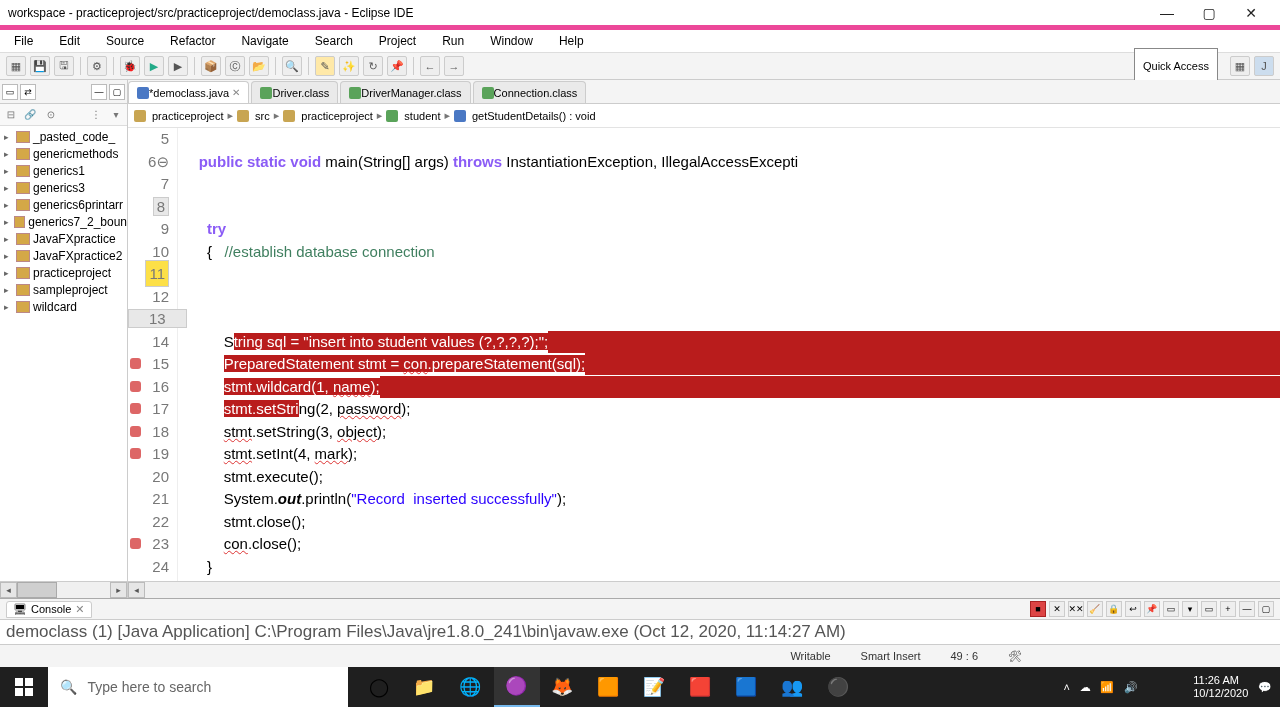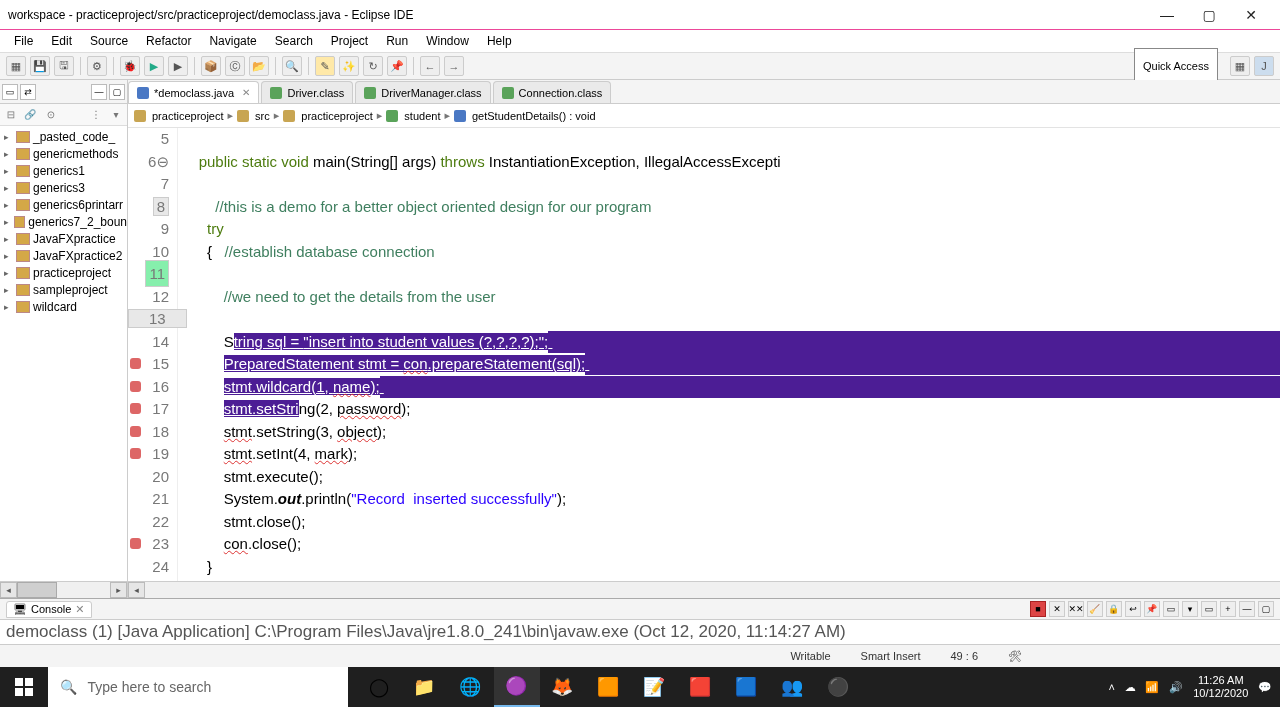--- a/index.html
+++ b/index.html
@@ -1,20 +1,20 @@
 <!DOCTYPE html>
 <html><head>
 <meta charset="utf-8">
 <style>
 * { margin:0; padding:0; box-sizing:border-box; font-family:"Segoe UI",Tahoma,sans-serif; }
 html,body { width:1280px; height:720px; overflow:hidden; background:#fff; }
-.titlebar { height:30px; background:#fff; display:flex; align-items:center; padding:0 8px; font-size:12px; border-bottom:1px solid #ec4899; }
+.titlebar { height:30px; background:#fff; display:flex; align-items:center; padding:0 8px; font-size:12px; border-bottom:5px solid #ec4899; }
 .titlebar .title { flex:1; color:#000; }
 .titlebar .wbtn { width:42px; height:20px; display:flex; align-items:center; justify-content:center; color:#222; font-size:14px; }
-.menubar { height:22px; background:#fff; display:flex; align-items:center; padding:0 6px; font-size:12px; gap:2px; }
+.menubar { height:22px; background:#fff; display:flex; align-items:center; padding:0 6px; font-size:12px; gap:10px; }
 .menubar span { padding:2px 8px; }
 .toolbar { height:28px; background:#f4f4f4; border-top:1px solid #ddd; border-bottom:1px solid #ccc; display:flex; align-items:center; padding:0 6px; gap:4px; }
 .tb-btn { width:20px; height:20px; background:#eee; border:1px solid #ccc; border-radius:2px; display:flex; align-items:center; justify-content:center; font-size:11px; color:#555; }
 .tb-sep { width:1px; height:18px; background:#ccc; margin:0 2px; }
 .qaccess { margin-left:auto; border:1px solid #888; padding:11px 8px; font-size:11px; background:#fff; }
 .persp { display:flex; gap:4px; margin-left:8px; }
 .main { display:flex; height:518px; }
 .leftcol { width:128px; display:flex; flex-direction:column; border-right:1px solid #ccc; }
 .leftbar { height:24px; background:#f4f4f4; border-bottom:1px solid #ccc; display:flex; align-items:center; padding:2px; gap:2px; }
 .leftbar .mini{width:16px;height:16px;border:1px solid #bbb;background:#fff;font-size:9px;display:flex;align-items:center;justify-content:center}
@@ -22,42 +22,42 @@
 .pe-tools .mini{width:18px;height:16px;font-size:10px;color:#777;display:flex;align-items:center;justify-content:center}
 .tree { flex:1; overflow:hidden; font-size:12px; padding:2px 0; }
 .tree-item { display:flex; align-items:center; height:17px; padding-left:4px; white-space:nowrap; }
 .tree-item .tw { width:12px; color:#666; font-size:9px;}
 .tree-item .pic { width:14px; height:12px; background:#d4a847; border:1px solid #b88; margin-right:3px; }
 .tree-hbar{height:17px;background:#f0f0f0;border-top:1px solid #ccc;position:relative;}
 .tree-hbar .thumb{position:absolute;left:0;width:40px;height:100%;background:#cfcfcf;border:1px solid #aaa;}
 .tree-hbar .arr{position:absolute;top:0;width:17px;height:100%;background:#e6e6e6;border:1px solid #bbb;display:flex;align-items:center;justify-content:center;font-size:9px;color:#555}
 .editor { flex:1; display:flex; flex-direction:column; }
 .tabs { height:24px; background:#f4f4f4; display:flex; align-items:flex-end; border-bottom:1px solid #ccc; }
-.tab { height:22px; padding:0 8px; display:flex; align-items:center; gap:5px; font-size:11px; border:1px solid #ccc; border-bottom:none; background:#eaeaea; margin-right:2px; border-radius:4px 4px 0 0;}
+.tab { height:22px; padding:0 8px; display:flex; align-items:center; font-size:11px; border:1px solid #ccc; border-bottom:none; background:#eaeaea; margin-right:2px; border-radius:4px 4px 0 0;}
 .tab.active { background:#fff; font-weight:400; }
 .tab .jic { width:12px;height:12px;background:#4a78c4;border-radius:2px; }
 .tab .cic { width:12px;height:12px;background:#5aa35a;border-radius:2px; }
 .tab .x { font-size:10px; color:#888; margin-left:3px; }
 .crumbs { height:24px; background:#fff; display:flex; align-items:center; padding:0 6px; font-size:11px; gap:4px; border-bottom:1px solid #e3e3e3; }
 .crumbs .sep{ color:#777; }
 .crumbs .ic{ width:12px;height:12px;background:#c8a552;border-radius:2px;margin-right:2px; }
 .crumbs .ic.grn{background:#5aa35a}
 .crumbs .ic.blu{background:#4a78c4}
 .code-wrap { flex:1; display:flex; position:relative; background:#fff; font-family:Consolas,monospace; font-size:15px; }
 .gutter { width:50px; background:#fff; text-align:right; padding-right:8px; color:#787878; border-right:1px solid #eee; }
 .gline { height:22.5px; line-height:22.5px; position:relative;}
 .gline .err{ position:absolute; left:2px; top:5px; width:11px;height:11px; background:#d66; border-radius:3px;}
 .code { flex:1; position:relative; overflow:hidden;}
 .cline { height:22.5px; line-height:22.5px; white-space:pre; padding-left:4px;}
-.kw { color:#4d7c0f; font-weight:normal; }
+.kw { color:#8b5cf6; font-weight:bold; }
 .cm { color:#3f7f5f; }
 .st { color:#2a00ff; }
 .it2 { color:#000000; font-style:italic; font-weight:bold;}
 .wavy { text-decoration:underline wavy #d33; text-decoration-thickness:1px;}
-.sel { background:#4c1d95; color:#fff;text-decoration:underline; }
+.sel { background:#b91c1c; color:#fff; }
 .sel .st, .sel .cm { color:#fff; }
 .codebar{height:17px;background:#f0f0f0;border-top:1px solid #ccc;position:relative}
 .codebar .arr{position:absolute;top:0;width:17px;height:100%;background:#e6e6e6;border:1px solid #bbb;display:flex;align-items:center;justify-content:center;font-size:9px;color:#555}
 .console { height:46px; border-top:1px solid #aaa; display:flex; flex-direction:column; }
 .cons-head { height:22px; background:#f4f4f4; display:flex; align-items:center; padding:0 6px; font-size:11px; border-bottom:1px solid #ccc;}
 .cons-head .ctab{display:flex;align-items:center;gap:4px;padding:1px 6px;background:#fff;border:1px solid #ccc;border-radius:3px 3px 0 0}
 .cons-head .tbs { margin-left:auto; display:flex; gap:3px; }
 .cons-head .tbs .b{width:16px;height:16px;border:1px solid #ccc;background:#eee;font-size:9px;display:flex;align-items:center;justify-content:center}
 .cons-head .tbs .b.red{background:#d44;border-color:#a22}
 .cons-body { flex:1; padding:2px 6px; font-size:17px; color:#555; }
@@ -65,21 +65,21 @@
 .status .spacer{flex:1}
 .taskbar { height:40px; background:#1f1f1f; display:flex; align-items:center; }
 .start { width:48px; height:40px; display:flex; align-items:center; justify-content:center; }
 .winlogo { width:18px; height:18px; display:grid; grid-template:1fr 1fr/1fr 1fr; gap:2px; }
 .winlogo div{ background:#fff; }
 .search { flex:0 0 300px; height:40px; background:#fff; display:flex; align-items:center; padding:0 12px; gap:10px; color:#666; font-size:14px;}
 .tb-icons { display:flex; height:40px; align-items:center; margin-left:8px; }
 .tb-icons .app{ width:46px;height:40px;display:flex;align-items:center;justify-content:center; font-size:18px;}
 .tb-icons .app.active{ border-bottom:2px solid #76b9ed; background:#333;}
 .tray { margin-left:auto; display:flex; align-items:center; color:#fff; font-size:11px; padding-right:8px; gap:10px;}
-.tray .clock{ text-align:center; line-height:13px;}
+.tray .clock{ text-align:left; line-height:13px;margin-left:45px;}
 </style>
 </head>
 <body>
 
 <div class="titlebar">
   <span class="title">workspace - practiceproject/src/practiceproject/democlass.java - Eclipse IDE</span>
   <div class="wbtn">—</div>
   <div class="wbtn">▢</div>
   <div class="wbtn">✕</div>
 </div>
@@ -246,44 +246,44 @@
         <span>getStudentDetails() : void</span>
       </div>
     <div class="code-wrap">
       <div class="gutter" id="gutter">
           <div class="gline">5</div>
           <div class="gline">6⊖</div>
           <div class="gline">7</div>
           <div class="gline"><span style="background:#e8e8e8;padding:0 3px;border:1px solid #ccc">8</span></div>
           <div class="gline">9</div>
           <div class="gline">10</div>
-          <div class="gline"><span style="background:#86efac;padding:4px 3px;border:1px solid #ccc">11</span></div>
+          <div class="gline"><span style="background:#fde047;padding:4px 3px;border:1px solid #ccc">11</span></div>
           <div class="gline">12</div>
           <div class="gline"><span style="background:#e8e8e8;padding:0 20px;border:1px solid #ccc">13</span></div>
           <div class="gline">14</div>
           <div class="gline"><span class="err"></span>15</div>
           <div class="gline"><span class="err"></span>16</div>
           <div class="gline"><span class="err"></span>17</div>
           <div class="gline"><span class="err"></span>18</div>
           <div class="gline"><span class="err"></span>19</div>
           <div class="gline">20</div>
           <div class="gline">21</div>
           <div class="gline">22</div>
           <div class="gline"><span class="err"></span>23</div>
           <div class="gline">24</div>
         </div>
       <div class="code" id="code">
           <div class="cline"></div>
           <div class="cline"><span class="">    </span><span class="kw">public static void</span><span class=""> main(String[] args) </span><span class="kw">throws</span><span class=""> InstantiationException, IllegalAccessExcepti</span></div>
           <div class="cline"></div>
-          <div class="cline"><span class="">        </span><span class="cm">//this is a demo for a better object oriented design for our program</span></div>
+          <div class="cline"><span class="">        </span></div>
           <div class="cline"><span class="">      </span><span class="kw">try</span></div>
           <div class="cline"><span class="">      {   </span><span class="cm">//establish database connection</span></div>
           <div class="cline"></div>
-          <div class="cline"><span class="">          </span><span class="cm">//we need to get the details from the user</span></div>
+          <div class="cline"><span class="">          </span></div>
           <div class="cline"></div>
           <div class="cline"><span class="">          S</span><span class="sel"><span class="">tring sql = </span></span><span class="sel"><span class="st">"insert into student values (?,?,?,?);"</span></span><span class="sel"><span class="">;</span></span><span class="sel" style="display:inline-block;width:2000px;height:22px;vertical-align:top"> </span></div>
           <div class="cline"><span class="">          </span><span class="sel"><span class="">PreparedStatement stmt = </span></span><span class="sel"><span class="wavy">con</span></span><span class="sel"><span class="">.prepareStatement(sql);</span></span><span class="sel" style="display:inline-block;width:2000px;height:22px;vertical-align:top"> </span></div>
           <div class="cline"><span class="">          </span><span class="sel"><span class="">stmt.wildcard(1, </span></span><span class="sel"><span class="wavy">name</span></span><span class="sel"><span class="">);</span></span><span class="sel" style="display:inline-block;width:2000px;height:22px;vertical-align:top"> </span></div>
           <div class="cline"><span class="">          </span><span class="sel"><span class="">stmt.setStri</span></span><span class="">ng(2, </span><span class="wavy">password</span><span class="">);</span></div>
           <div class="cline"><span class="">          </span><span class="wavy">stmt</span><span class="">.setString(3, </span><span class="wavy">object</span><span class="">);</span></div>
           <div class="cline"><span class="">          </span><span class="wavy">stmt</span><span class="">.setInt(4, </span><span class="wavy">mark</span><span class="">);</span></div>
           <div class="cline"><span class="">          stmt.execute();</span></div>
           <div class="cline"><span class="">          System.</span><span class="it2">out</span><span class="">.println(</span><span class="st">"Record  inserted successfully"</span><span class="">);</span></div>
           <div class="cline"><span class="">          stmt.close();</span></div>

